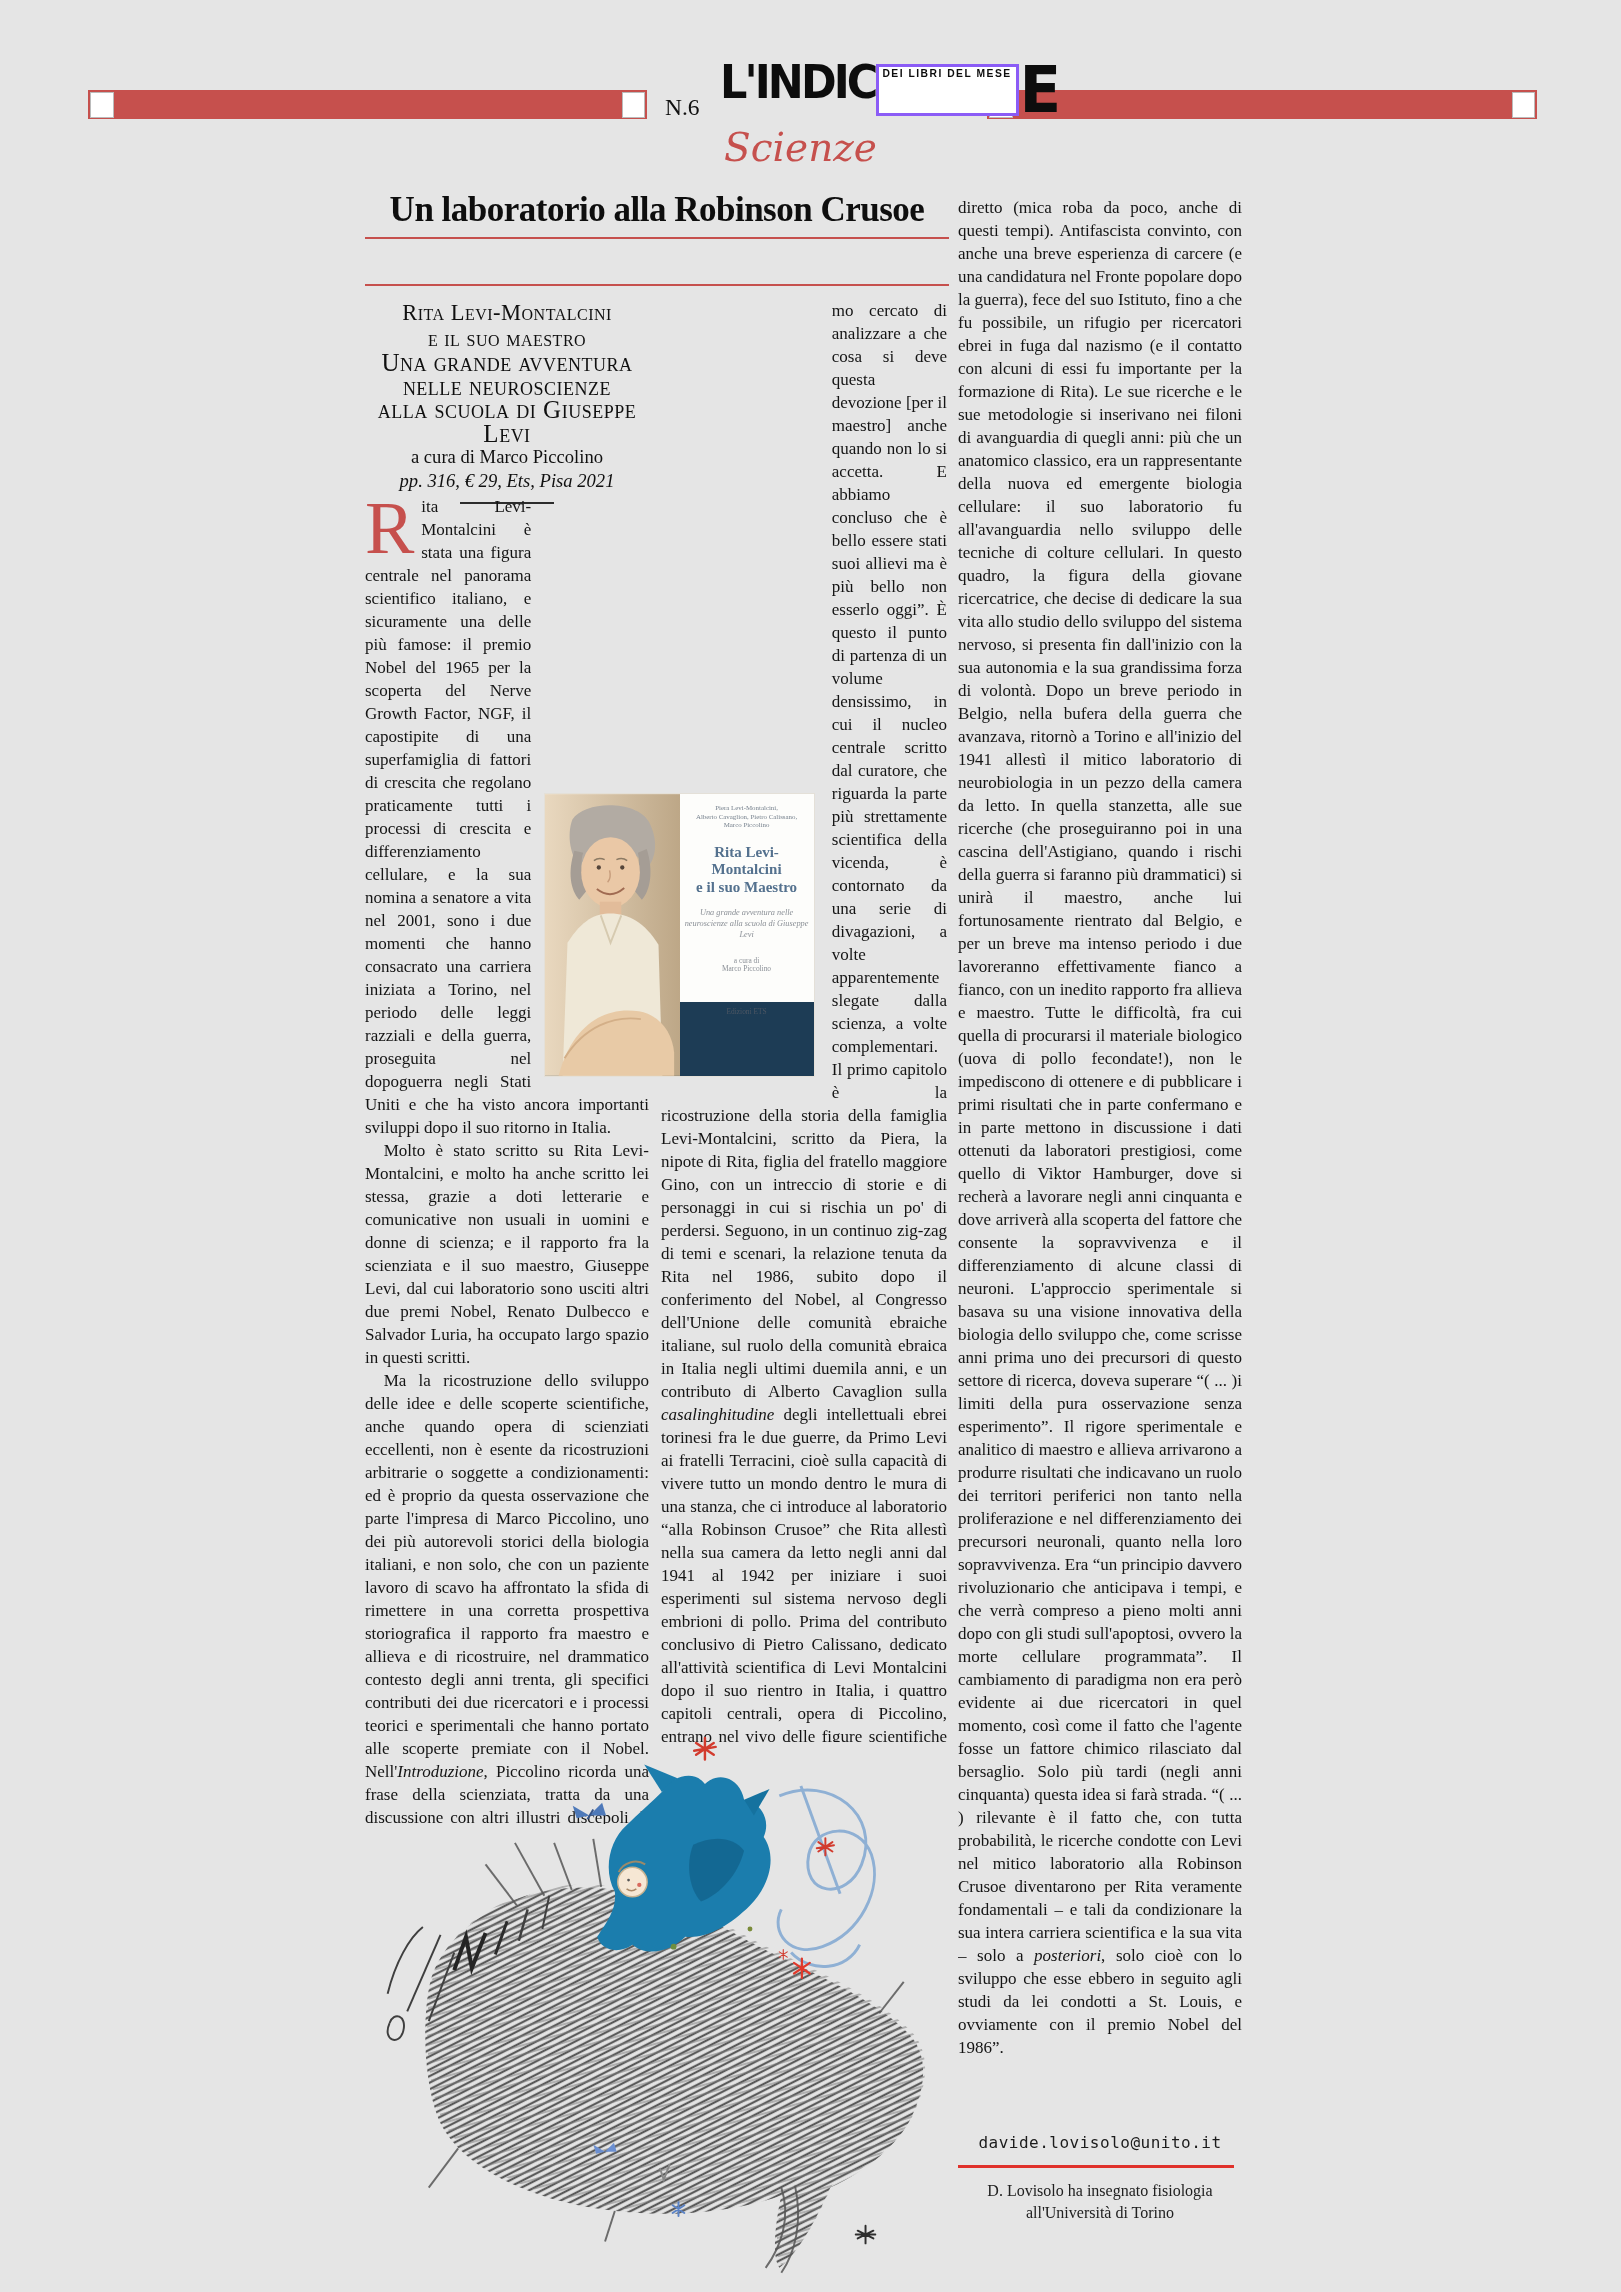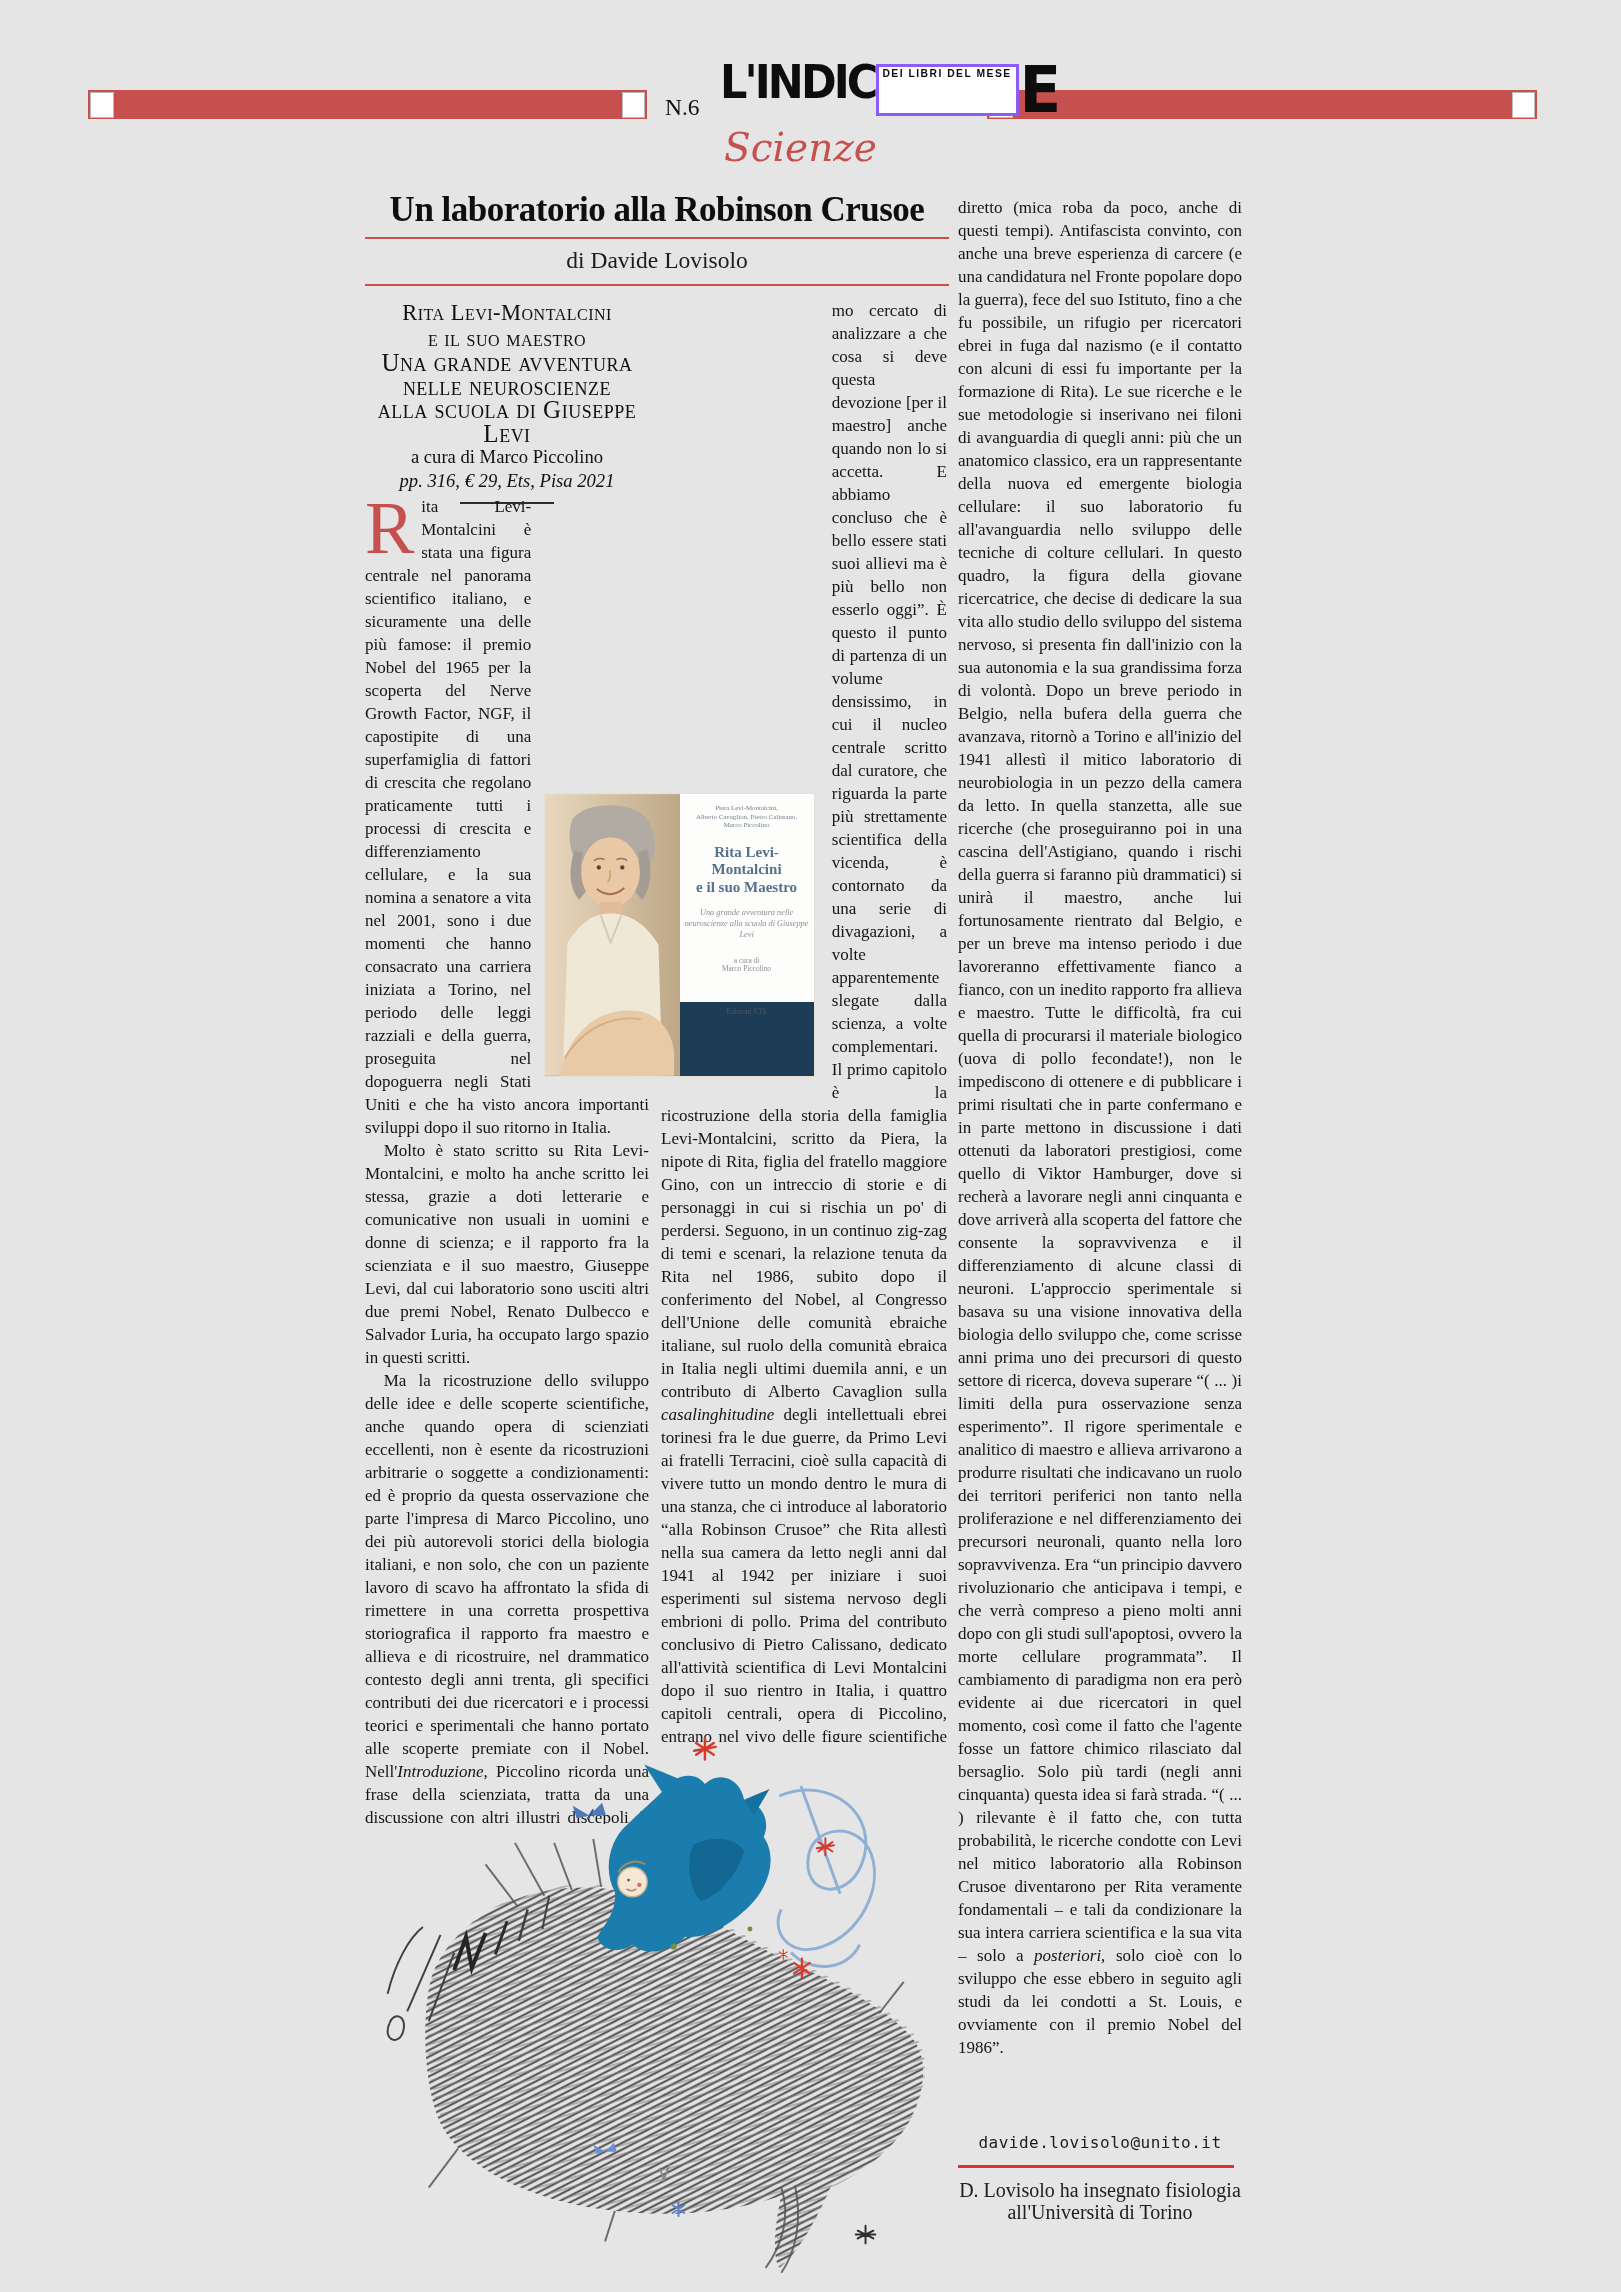--- a/index.html
+++ b/index.html
@@ -50,21 +50,21 @@
   .cv-authors{font-size:6.9px;line-height:8.8px;color:#77828e;}
   .cv-title{margin-top:13.7px;font-size:15px;line-height:17.6px;color:#54718e;font-weight:bold;}
   .cv-sub{margin-top:11.8px;font-size:8.3px;line-height:10.8px;font-style:italic;color:#8a8f96;}
   .cv-editor{margin-top:15.7px;font-size:7.4px;line-height:8.8px;color:#8a8f96;}
   .cv-pub{margin-top:33px;font-size:7.4px;color:#4c5663;}
   
   .email{position:absolute;left:958px;top:2133px;width:284px;text-align:center;
          font-family:"DejaVu Sans Mono",monospace;font-size:16px;letter-spacing:0.5px;color:#1c1c1c;}
   .foot-rule{position:absolute;left:958px;top:2165px;width:276px;height:2.9px;background:#e0312b;}
   .bio{position:absolute;left:958px;top:2180px;width:284px;text-align:center;
-       font-size:20px;line-height:21.6px;color:#202020;}
+       font-size:16px;line-height:21.6px;color:#202020;}
   .illu{position:absolute;left:370px;top:1727px;width:568px;height:549px;}
 </style>
 </head>
 <body>
 
 <div class="page">
 
   <div class="hbar" style="left:88px;top:90px;width:559px;">
     <span class="cap l"></span>
     <span class="cap r"></span>
@@ -80,21 +80,20 @@
     <div class="logo-left">
       <div class="logo-title">L'INDIC</div>
       <div class="logo-strip">DEI LIBRI DEL MESE</div>
     </div>
     <div class="logo-e">E</div>
   </div>
   <div class="section-label">Scienze</div>
 
   <h1 class="article-title" style="margin:0;">Un laboratorio alla Robinson Crusoe</h1>
   <div class="rule" style="top:237px;"></div>
-  <div class="byline">di Davide Lovisolo</div>
   <div class="rule" style="top:284px;"></div>
 
   <div class="bookinfo">
     <div class="bi-title">Rita Levi-Montalcini</div>
     <div class="bi-title">e il suo maestro</div>
     <div class="bi-sub">Una grande avventura</div>
     <div class="bi-sub">nelle neuroscienze</div>
     <div class="bi-sub">alla scuola di Giuseppe Levi</div>
     <div class="bi-editor">a cura di Marco Piccolino</div>
     <div class="bi-imprint">pp. 316, € 29, Ets, Pisa 2021</div>

